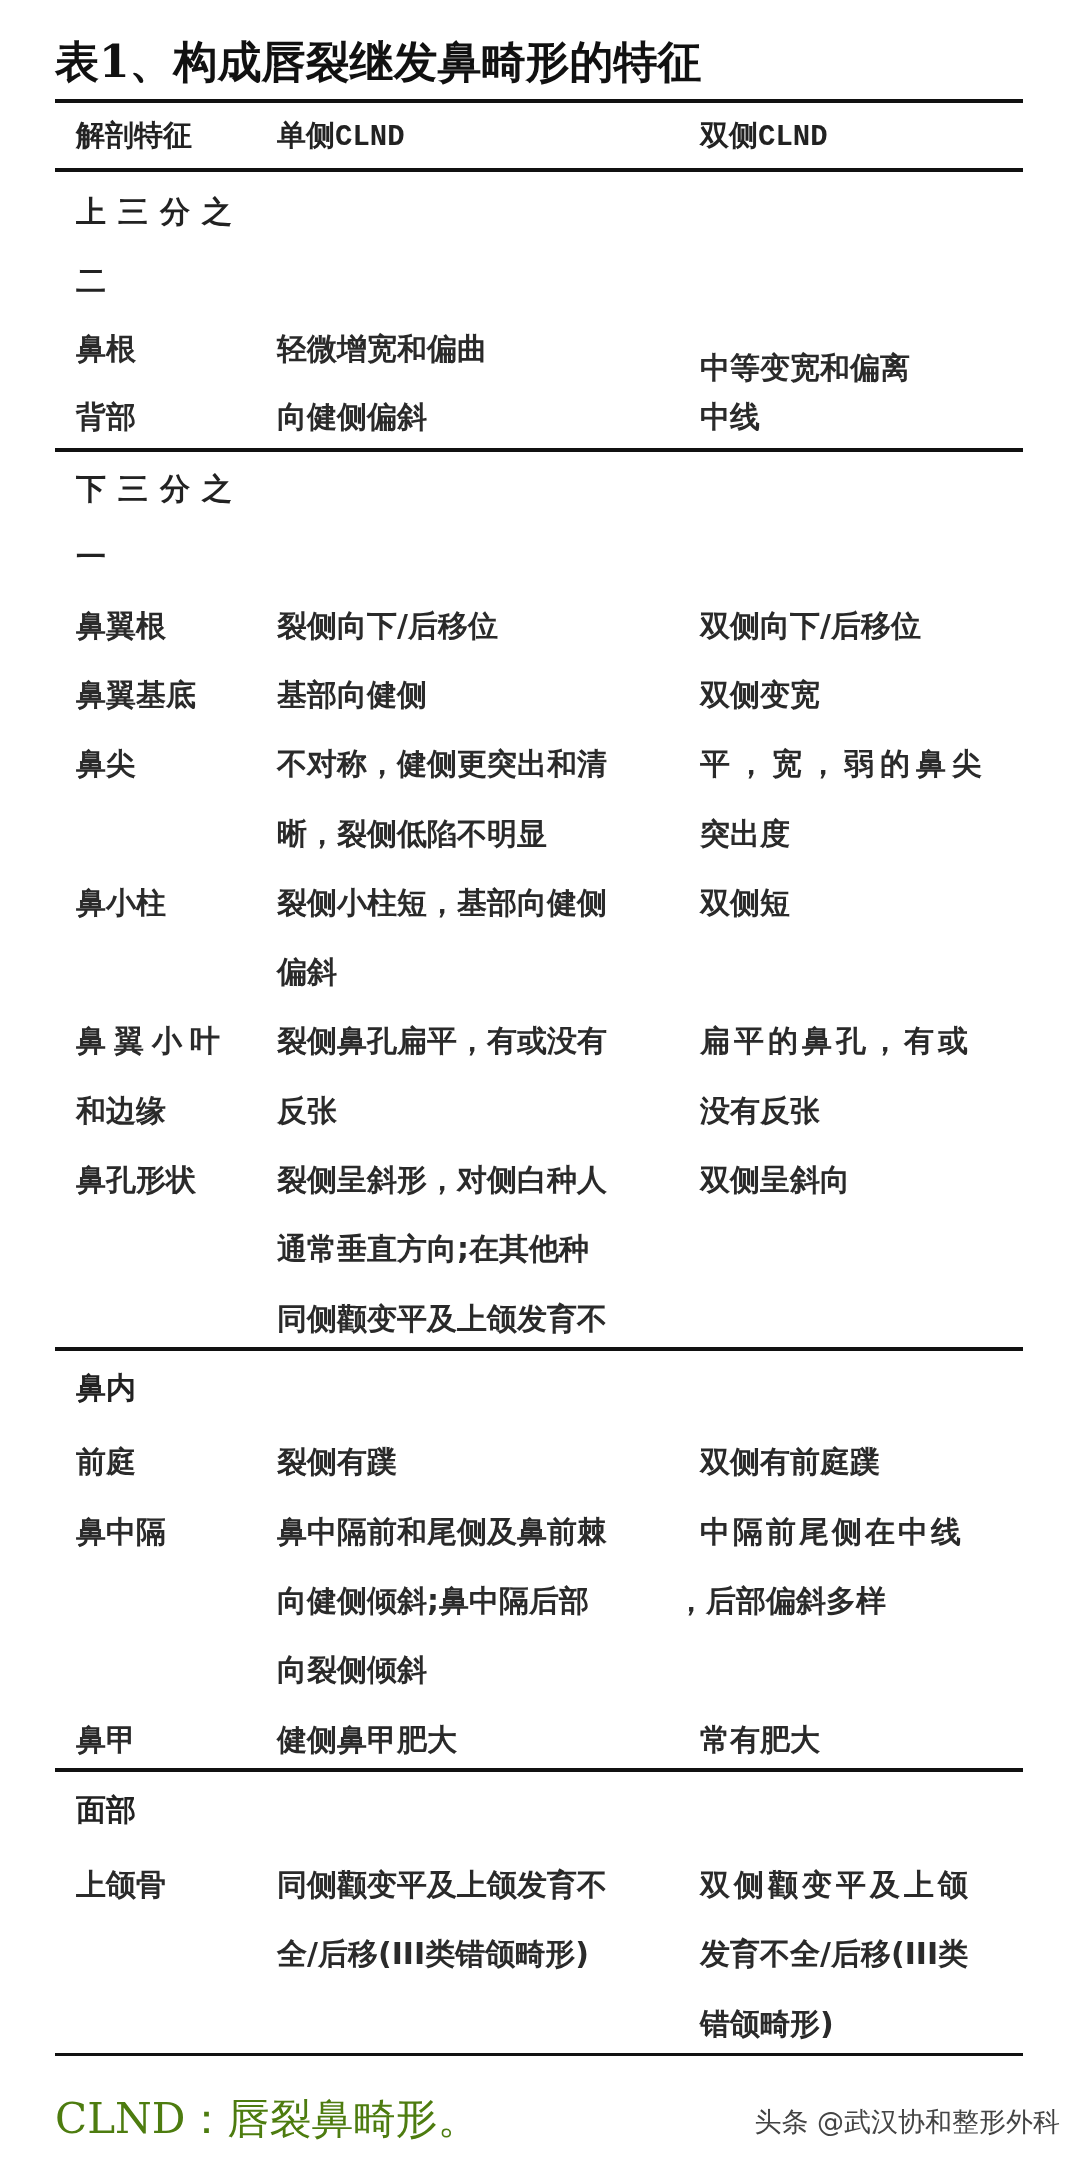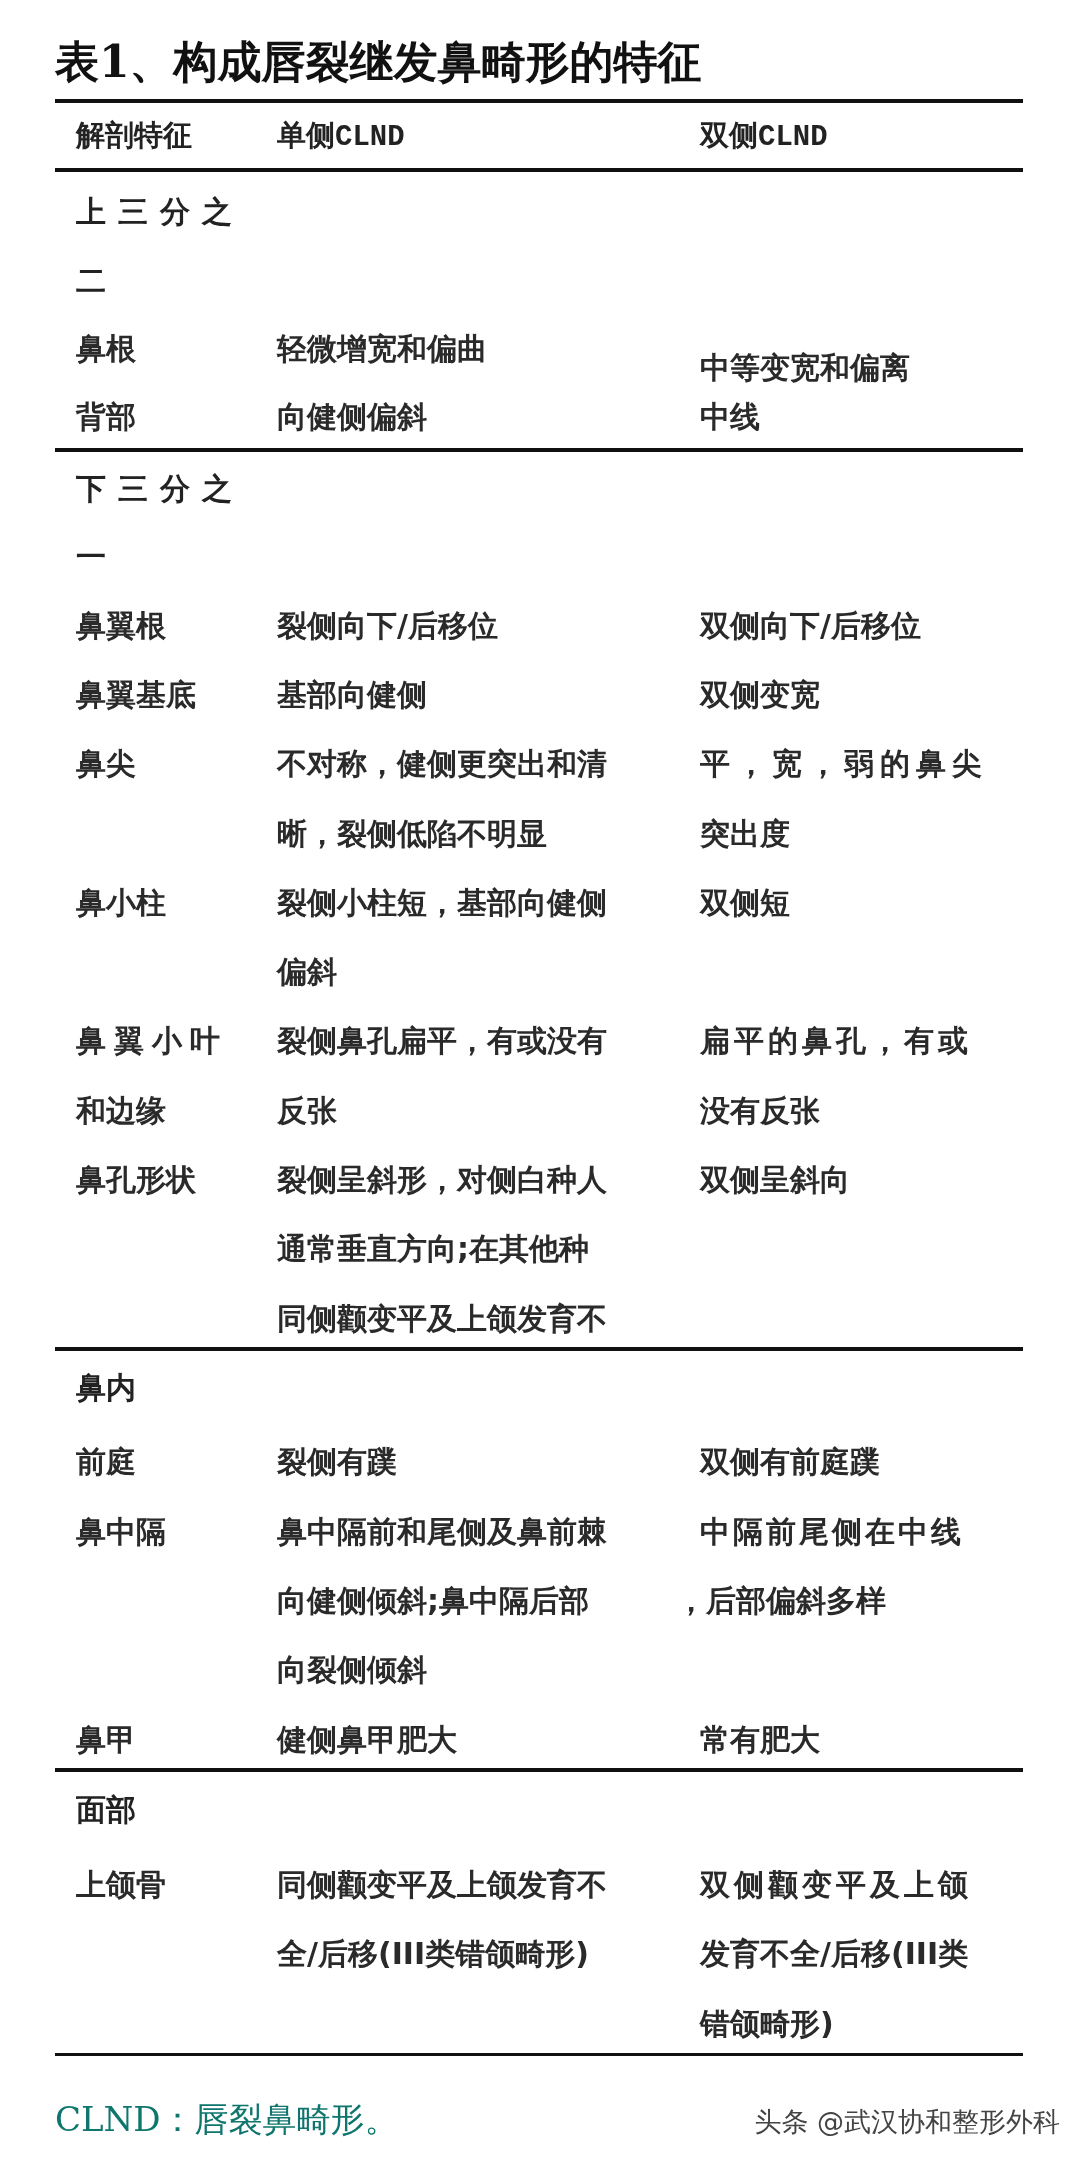--- a/index.html
+++ b/index.html
@@ -7,21 +7,21 @@
          font-family:"DejaVu Sans", sans-serif; color:#222; }
   .abs { position:absolute; white-space:nowrap; }
   .title { left:55px; top:34px; font-size:44px; line-height:56px; color:#111;
            font-family:"DejaVu Serif", serif;font-weight:bold; }
   .rule { position:absolute; left:55px; width:968px; background:#111; }
   .thick { height:4px; }
   .hdr { font-size:29px; font-weight:bold; line-height:40px; color:#222;font-family:Liberation Mono, monospace; }
   .cell { font-size:30px; line-height:40px; color:#2a2a2a;font-weight:bold; }
   .sec { font-size:30px; font-weight:bold; line-height:40px; color:#222; }
   .spaced { letter-spacing:12px;text-align:right; }
-  .foot { left:55px; top:2092px; font-size:34px; line-height:54px; color:#0f766e;
+  .foot { left:55px; top:2092px; font-size:42px; line-height:54px; color:#4d7c0f;
           font-family:"DejaVu Serif", serif; }
   .wm { right:20px; top:2104px; font-size:27px; line-height:36px; color:#444; }
 </style>
 </head>
 <body>
 
 <div class="abs title">表1、构成唇裂继发鼻畸形的特征</div>
 
 <div class="rule thick" style="top:99px"></div>
 <div class="abs hdr" style="left:76px;top:118px">解剖特征</div>

